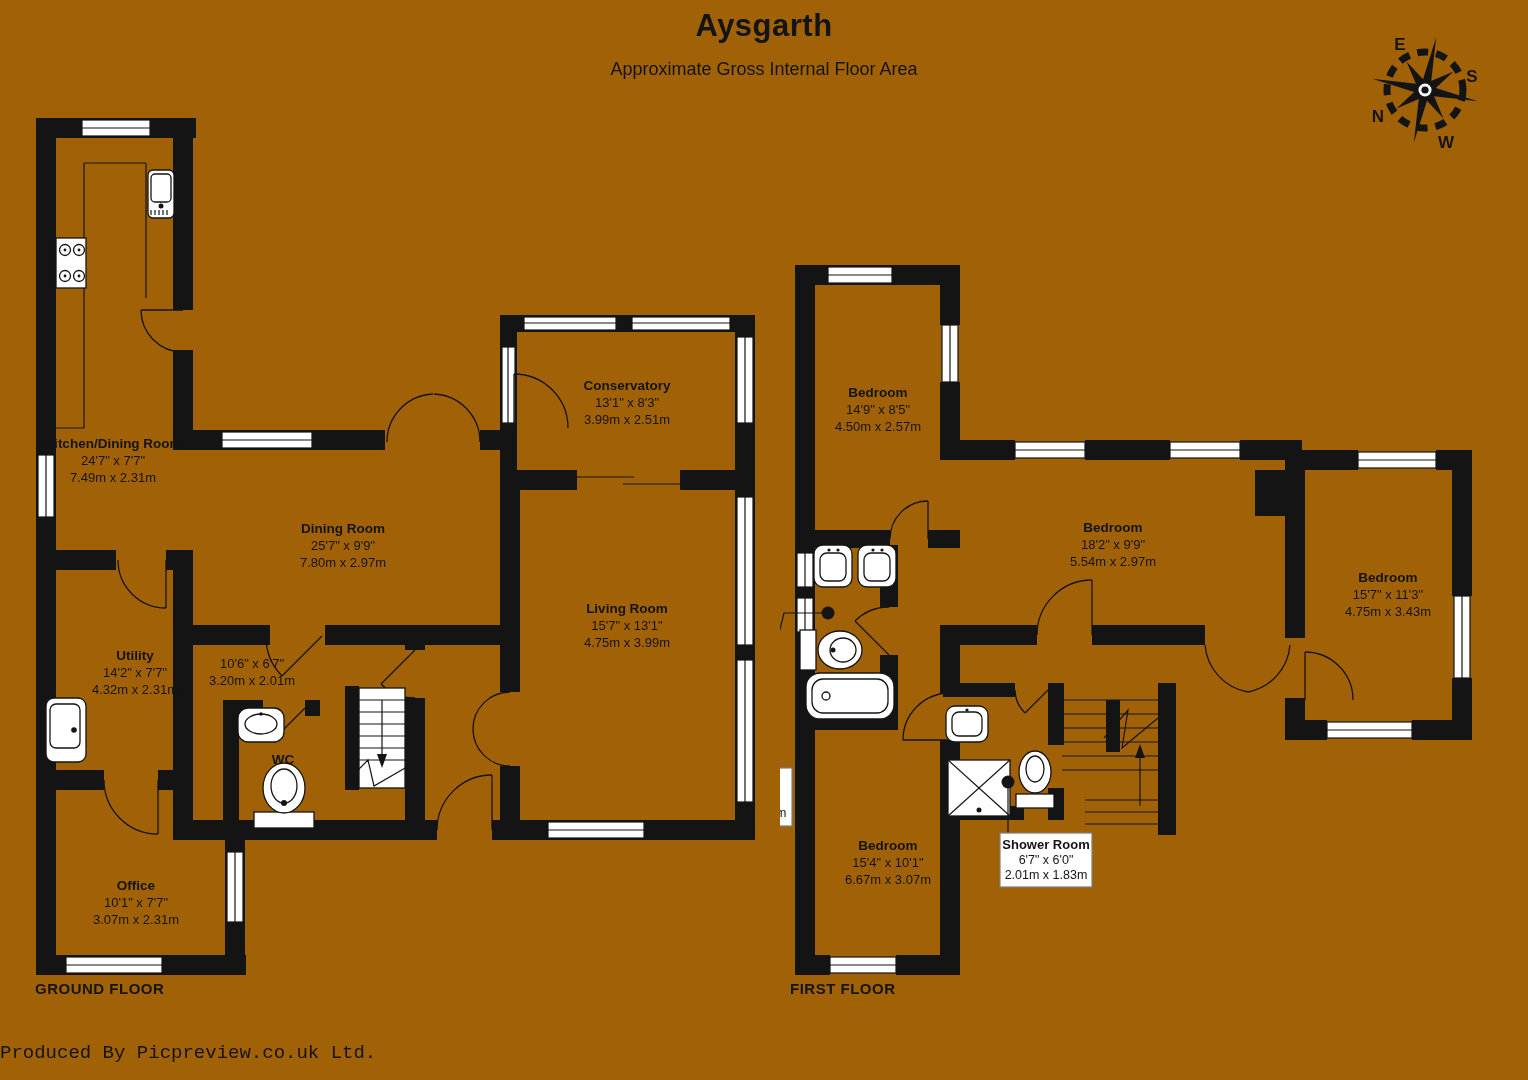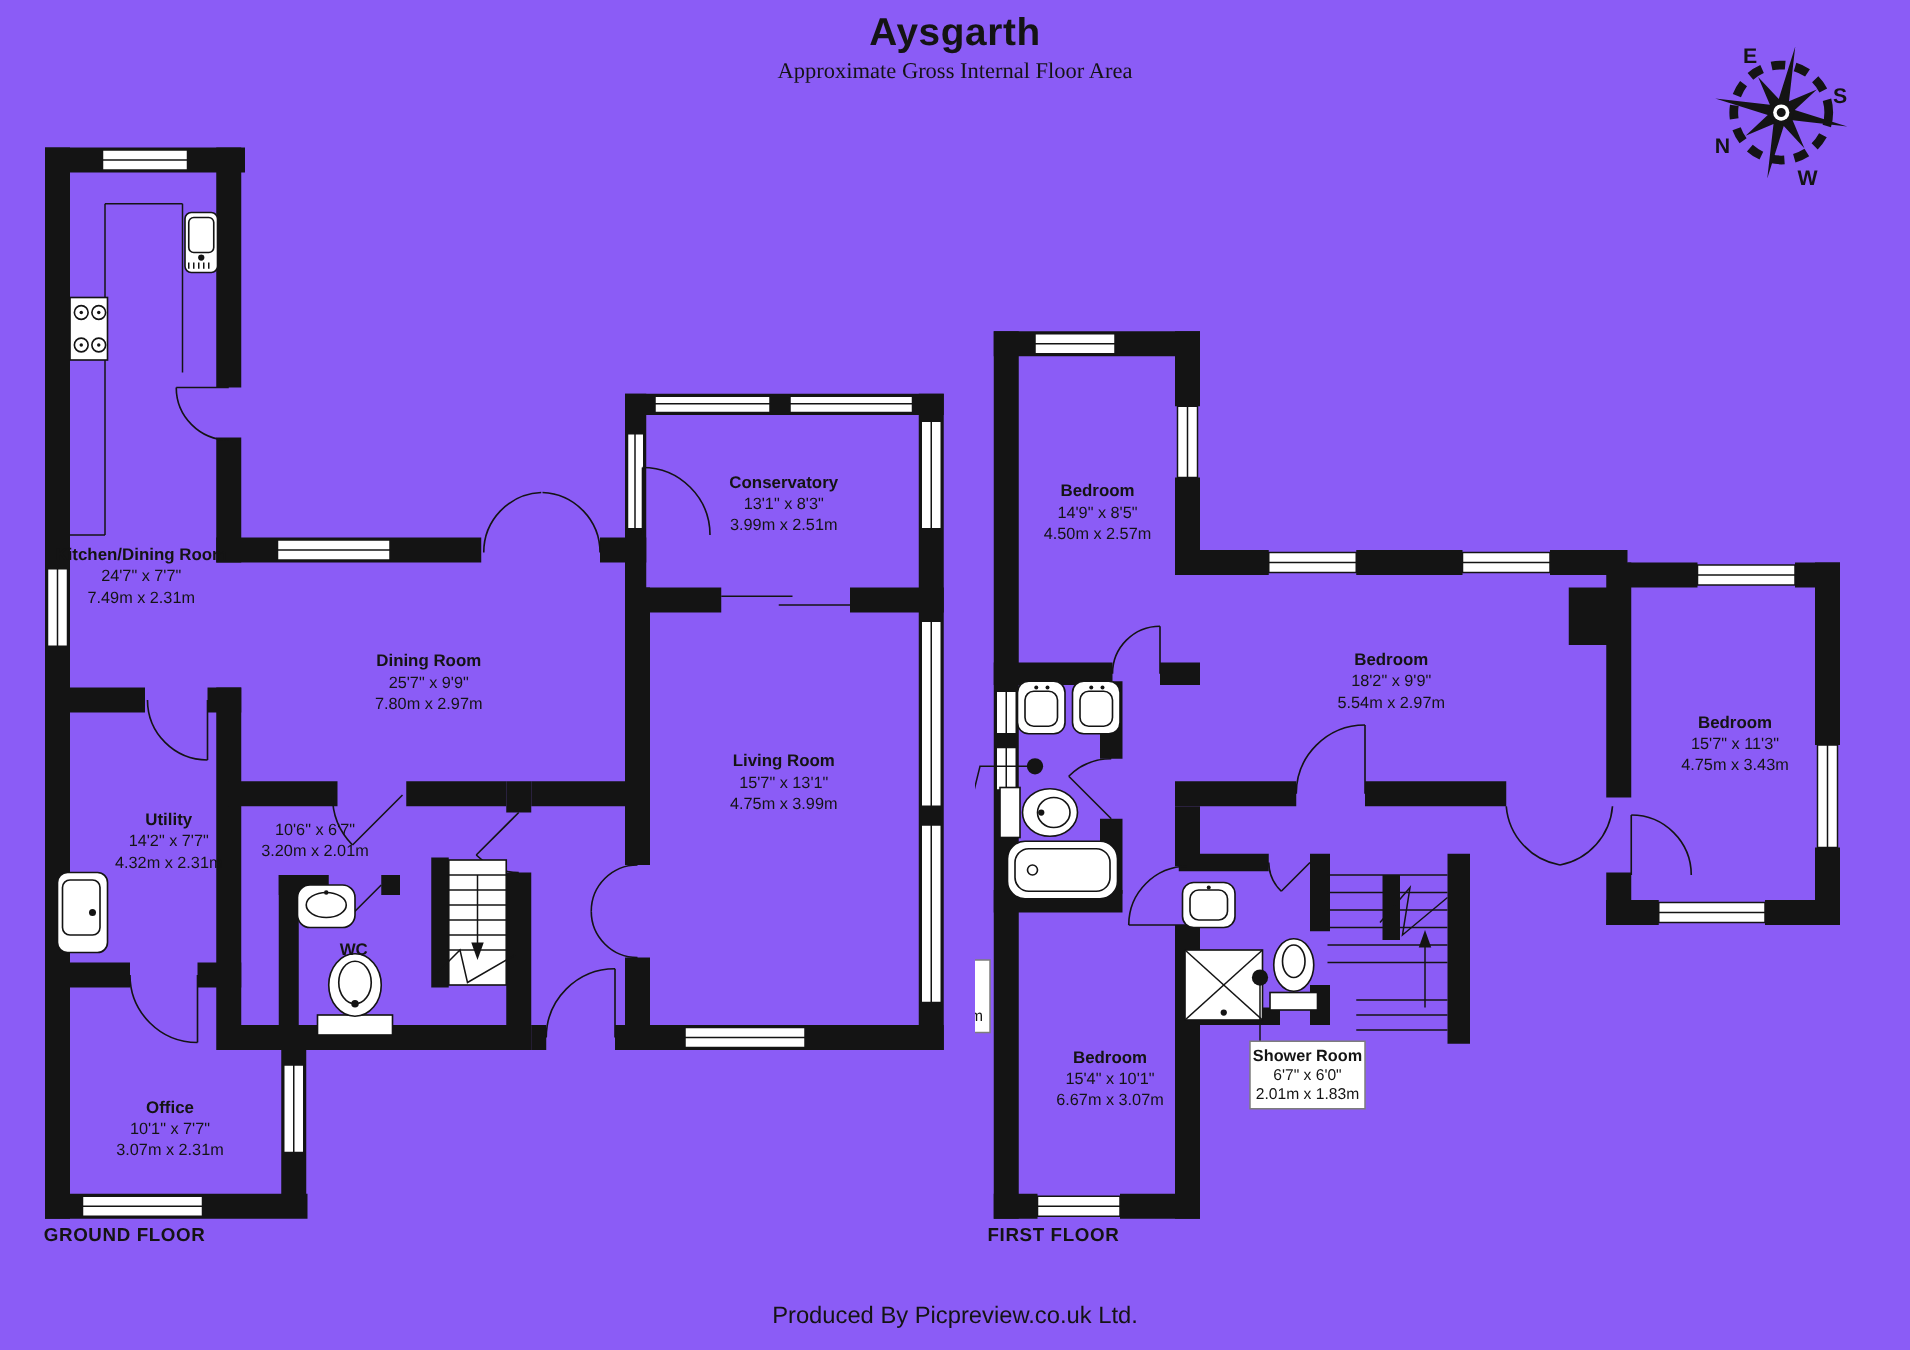--- a/index.html
+++ b/index.html
@@ -1,23 +1,23 @@
 <!DOCTYPE html>
 <html><head>
 <meta charset="utf-8">
 <style>
   html,body{margin:0;padding:0;background:#fff;}
-  #page{position:relative;width:1528px;height:1080px;background:#8b5cf6;overflow:hidden;
+  #page{position:relative;width:1528px;height:1080px;background:#a16207;overflow:hidden;
         font-family:"Liberation Sans",sans-serif;color:#141414;}
   .abs{position:absolute;}
   #hdr{left:0;right:0;top:8px;text-align:center;}
   #title{font-size:31px;font-weight:bold;letter-spacing:.5px;}
-  .sub{font-size:18px;margin-top:2px;font-family:Liberation Serif, serif;}
+  .sub{font-size:18px;margin-top:15px;}
   .floorlab{font-size:15px;letter-spacing:.5px;font-weight:bold;}
-  #footer{left:0;right:0;top:1042px;text-align:center;font-size:19px;}
+  #footer{left:0;right:0;top:1042px;font-size:19px;font-family:Liberation Mono, monospace;}
   svg text{font-family:"Liberation Sans",sans-serif;fill:#141414;}
   .rname{font-size:13.5px;font-weight:bold;}
   .rdim{font-size:13px;}
   .bname{font-size:13px;font-weight:bold;}
   .bdim{font-size:12.5px;}
   .wall{fill:#141414;}
   .win{fill:#fff;stroke:#141414;stroke-width:1.2;}
   .thin{stroke:#141414;stroke-width:1.2;fill:none;}
   .arc{stroke:#141414;stroke-width:1.3;fill:none;}
   .fix{stroke:#141414;stroke-width:1.3;fill:#fff;}

